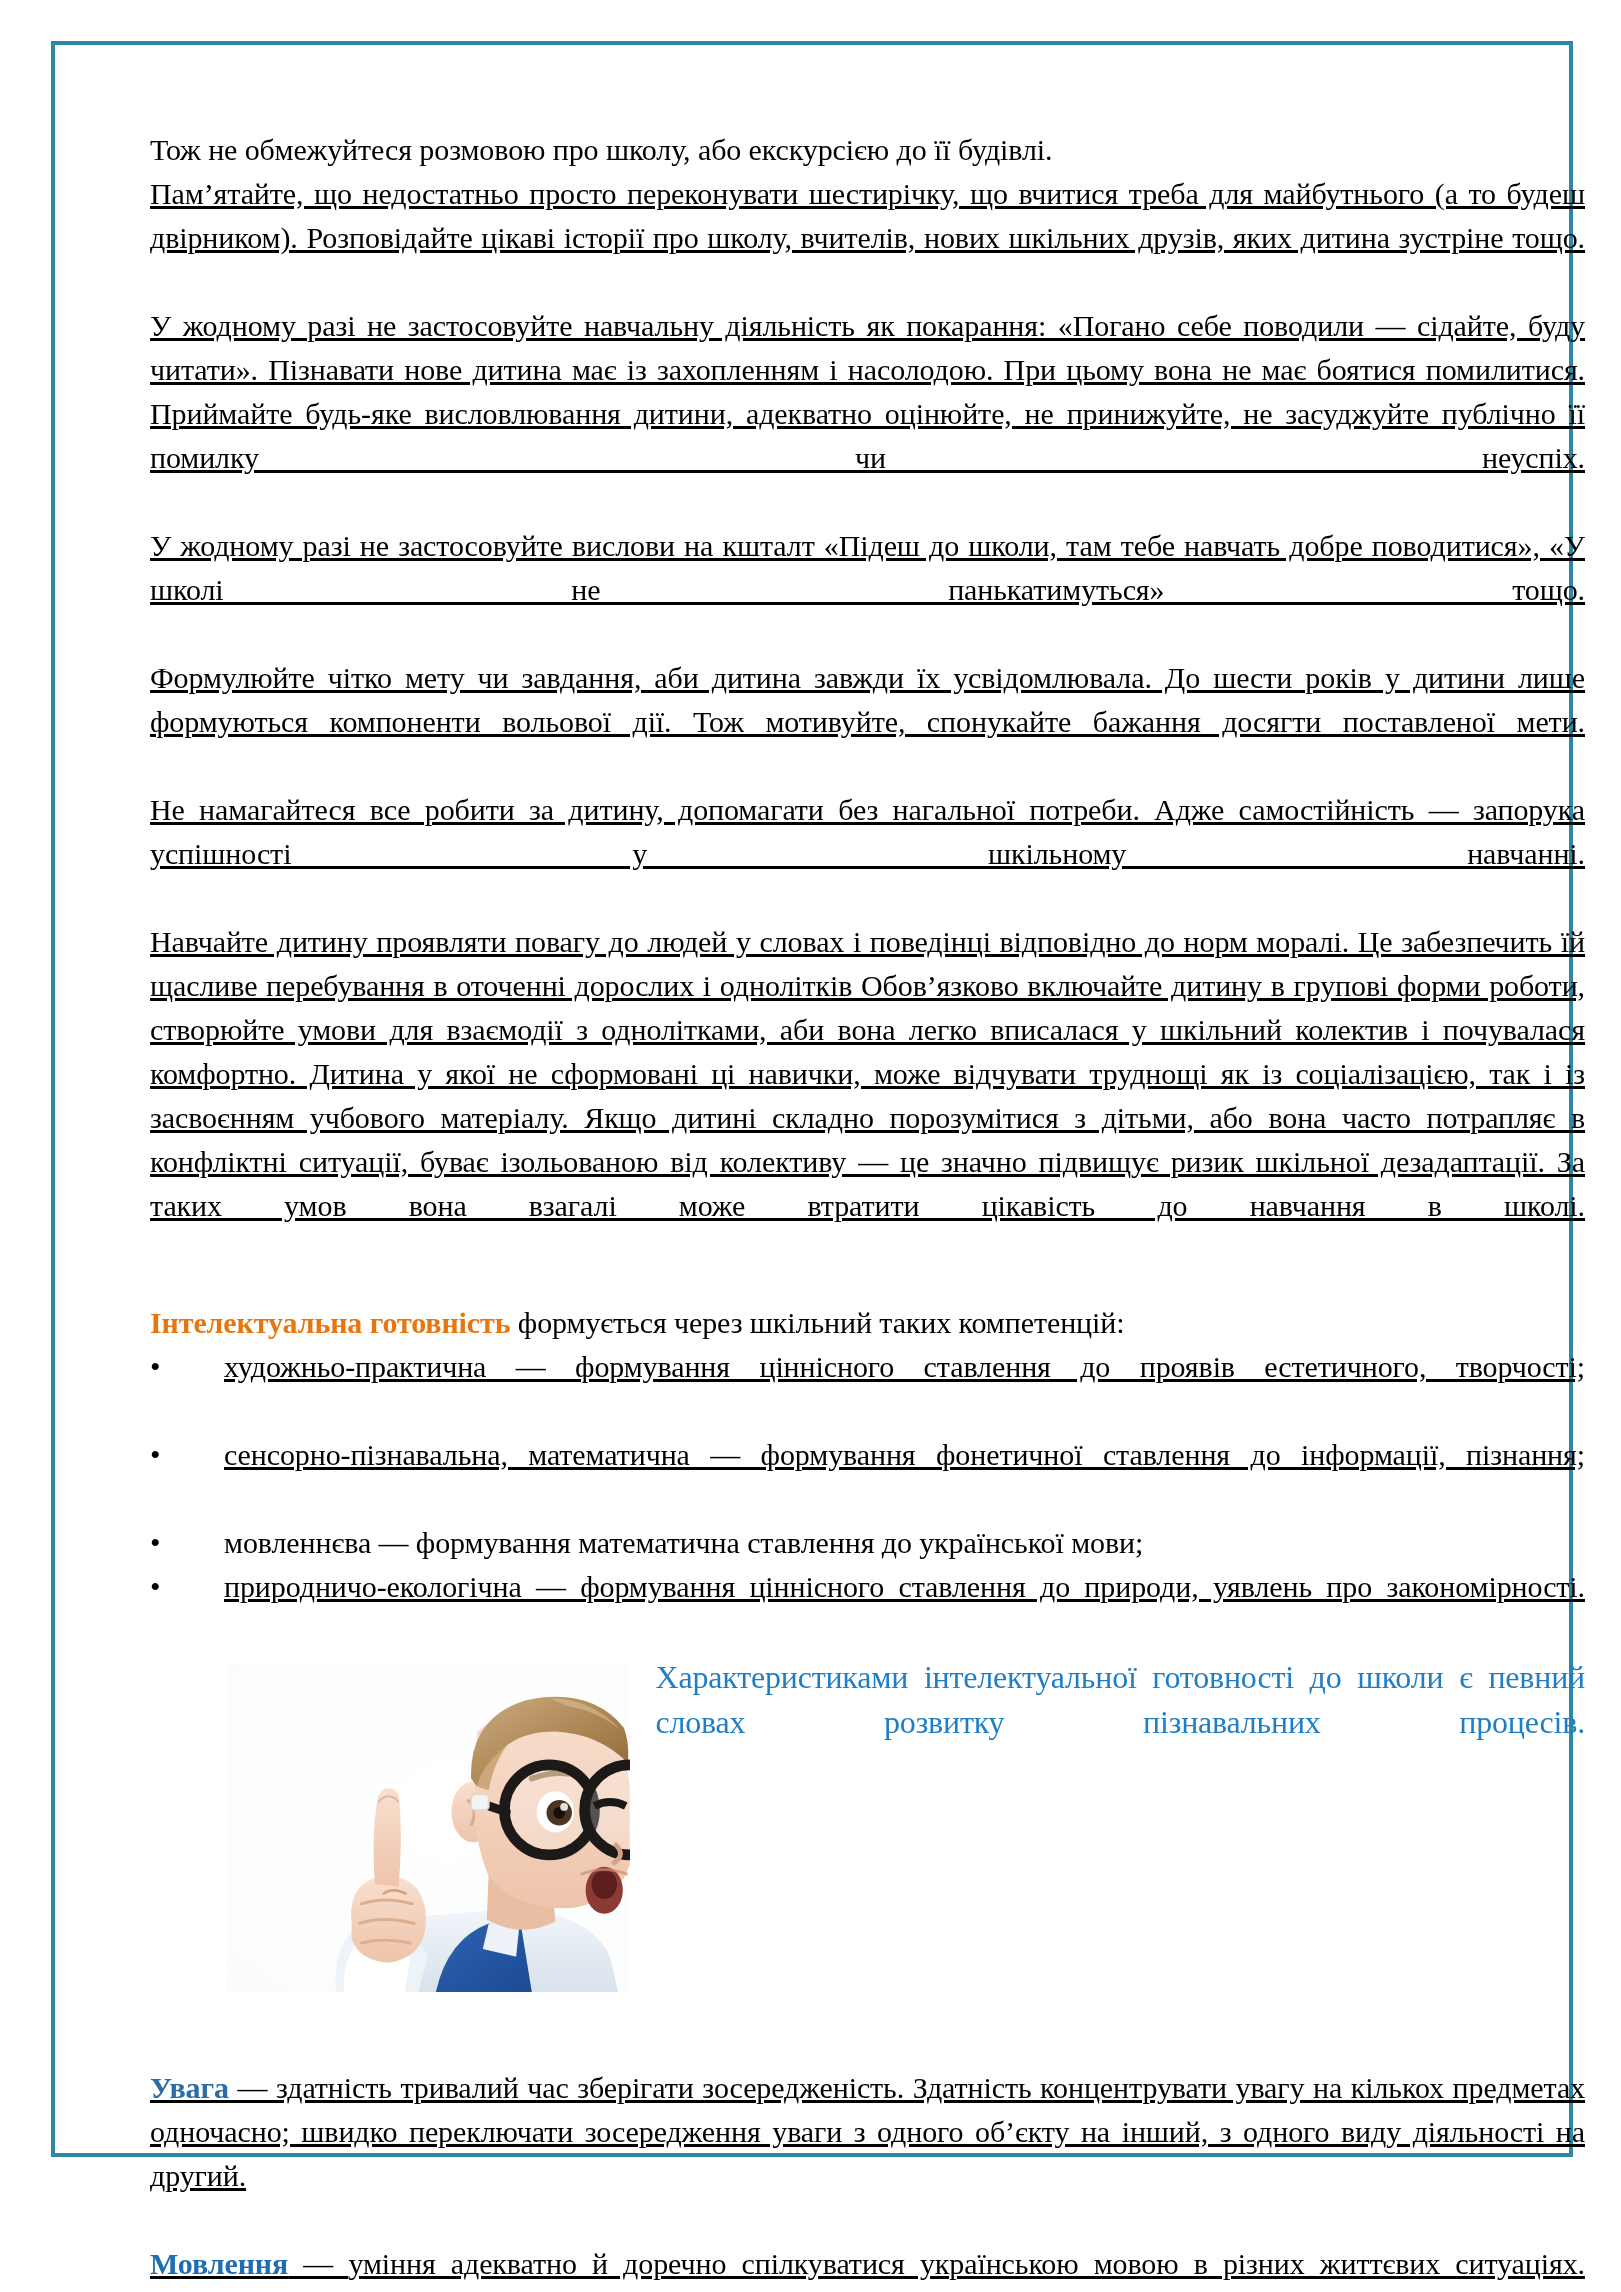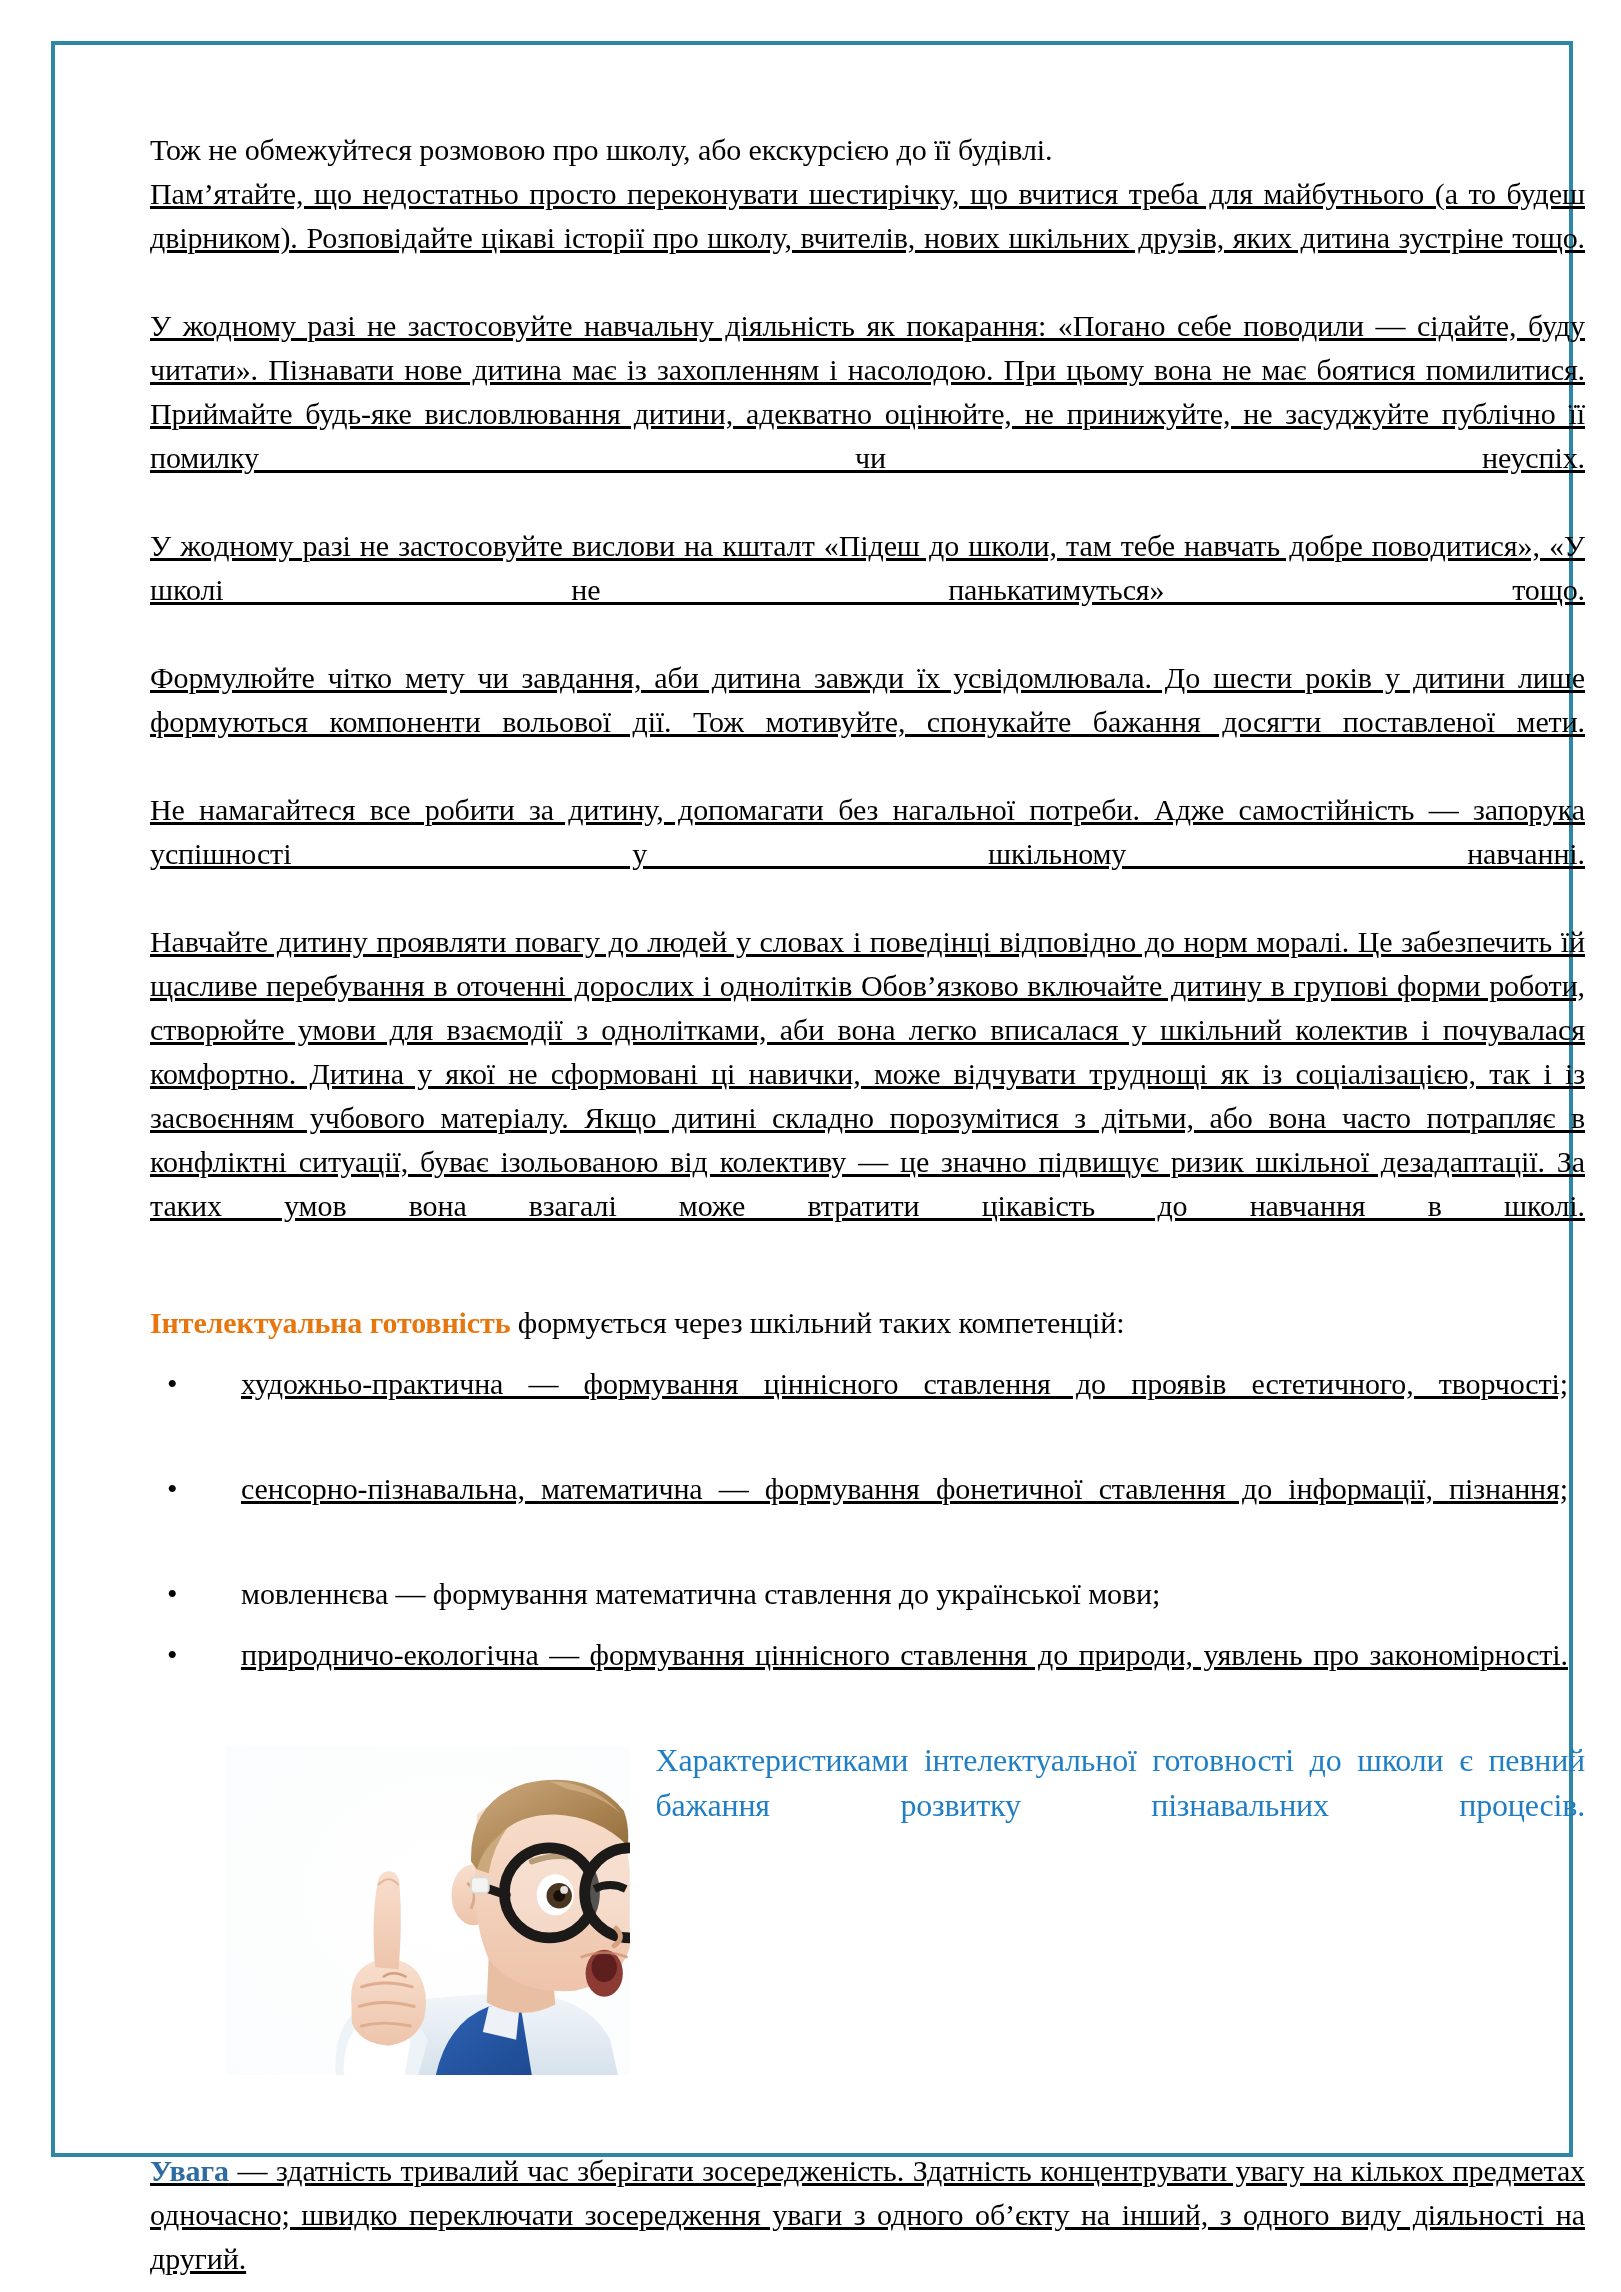--- a/index.html
+++ b/index.html
@@ -59,21 +59,21 @@
     text-align: justify;
     text-decoration: underline;
   }
   .just-all::after {
     content: "";
     display: inline-block;
     width: 100%;
   }
 
   .bullet-row {
-    margin: 17px;
+    margin: 0;
     font-size: 30px;
     line-height: 44px;
     color: #000;
     text-align: justify;
     letter-spacing: -0.1px;
   }
   .bullet-mark {
     display: inline-block;
     width: 74px;
   }
@@ -223,21 +223,21 @@
             <path d="M128 266 Q124 230 150 220 Q180 212 196 232 Q208 252 202 278 Q194 302 166 306 Q136 304 128 282 Z" fill="url(#skin)"></path>
             <path d="M152 226 Q148 178 154 142 Q156 128 166 128 Q176 128 177 142 Q180 182 176 228 Z" fill="url(#skin)"></path>
             <path d="M155 142 Q166 130 176 142" fill="none" stroke="#e2b79b" stroke-width="2"></path>
             <path d="M138 246 Q162 238 190 246" fill="none" stroke="#dfae8f" stroke-width="3" stroke-linecap="round"></path>
             <path d="M136 266 Q160 258 192 266" fill="none" stroke="#dfae8f" stroke-width="3" stroke-linecap="round"></path>
             <path d="M138 286 Q160 280 188 286" fill="none" stroke="#dfae8f" stroke-width="3" stroke-linecap="round"></path>
             <path d="M160 236 Q170 228 184 236" fill="none" stroke="#d39f80" stroke-width="2.5"></path>
           </svg>
         </figure>
 
-        <p class="blue-lead">Характеристиками інтелектуальної готовності до школи є певний бажання розвитку пізнавальних процесів.</p>
+        <p class="blue-lead">Характеристиками інтелектуальної готовності до школи є певний словах розвитку пізнавальних процесів.</p>
 
         <div class="gap"></div>
 
         <p class="body just-all"><span class="hdr-steel">Увага</span><span> — </span><span>здатність тривалий час зберігати зосередженість. Здатність концентрувати увагу на кількох предметах одночасно; швидко переключати зосередження уваги з одного об’єкту на інший, з одного виду діяльності на другий.</span></p>
       </div>
 
       <p class="body just-all"><span class="hdr-blue">Мовлення</span><span> — </span><span>уміння адекватно й доречно спілкуватися українською мовою в різних життєвих ситуаціях. Сформованість фонетичної, лексичної, граматичної, діалогічної та монологічної сторін мовлення.</span></p>
 
     </div>
   </div>

